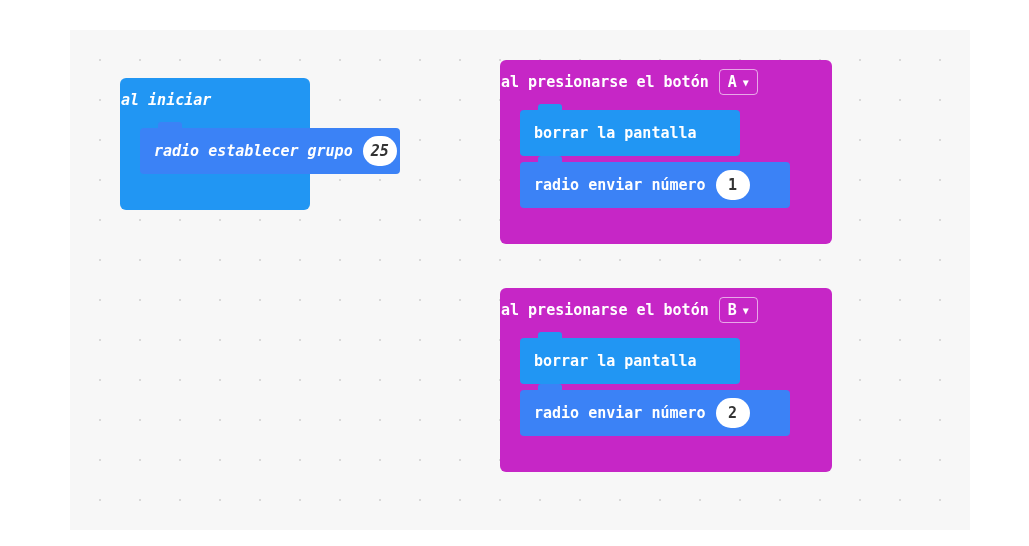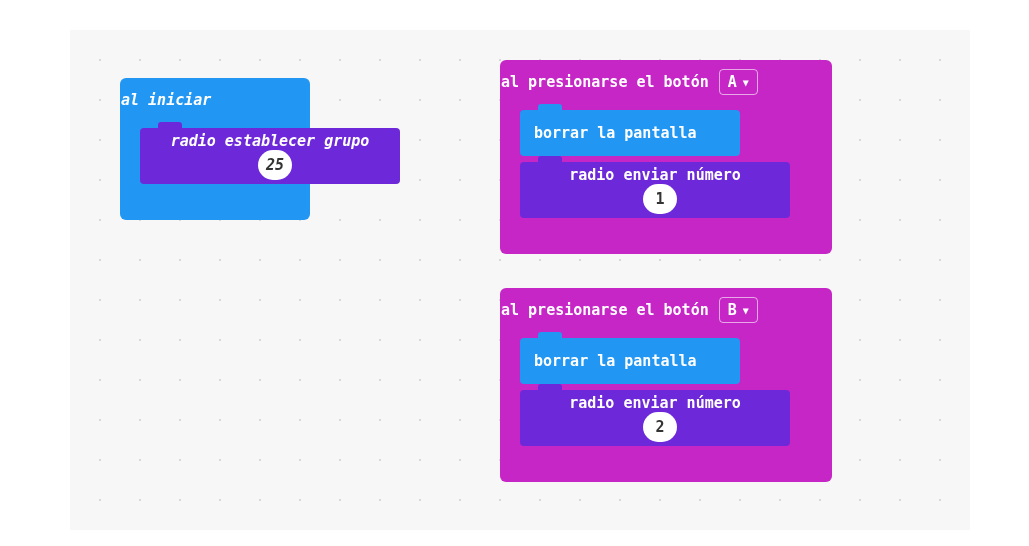--- a/index.html
+++ b/index.html
@@ -24,21 +24,21 @@
     background-size: 40px 40px;
     background-position: 10px 10px;
   }
   .hat-block {
     position: absolute;
     border-radius: 6px;
     padding: 0;
   }
   
   .c-blue   { background: #2196f3; }
-  .c-pink   { background: #6d28d9; flex-direction: column; }
+  .c-pink   { background: #3b82f6; }
   .c-purple { background: #c626c6; }
   
   .hat-header {
     height: 44px;
     display: flex;
     align-items: center;
     padding: 0 1px;
     color: #fff;
     white-space: nowrap;
   }

